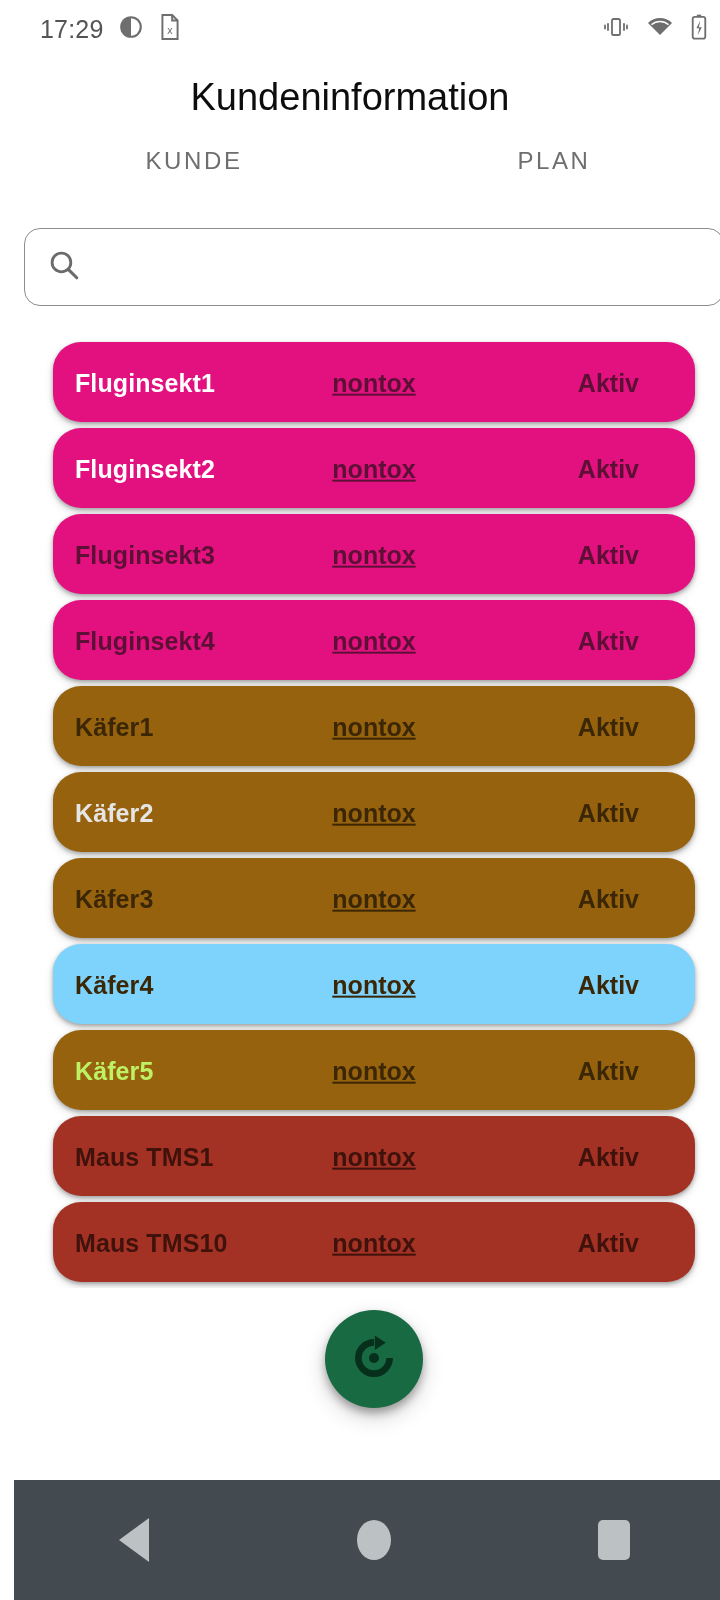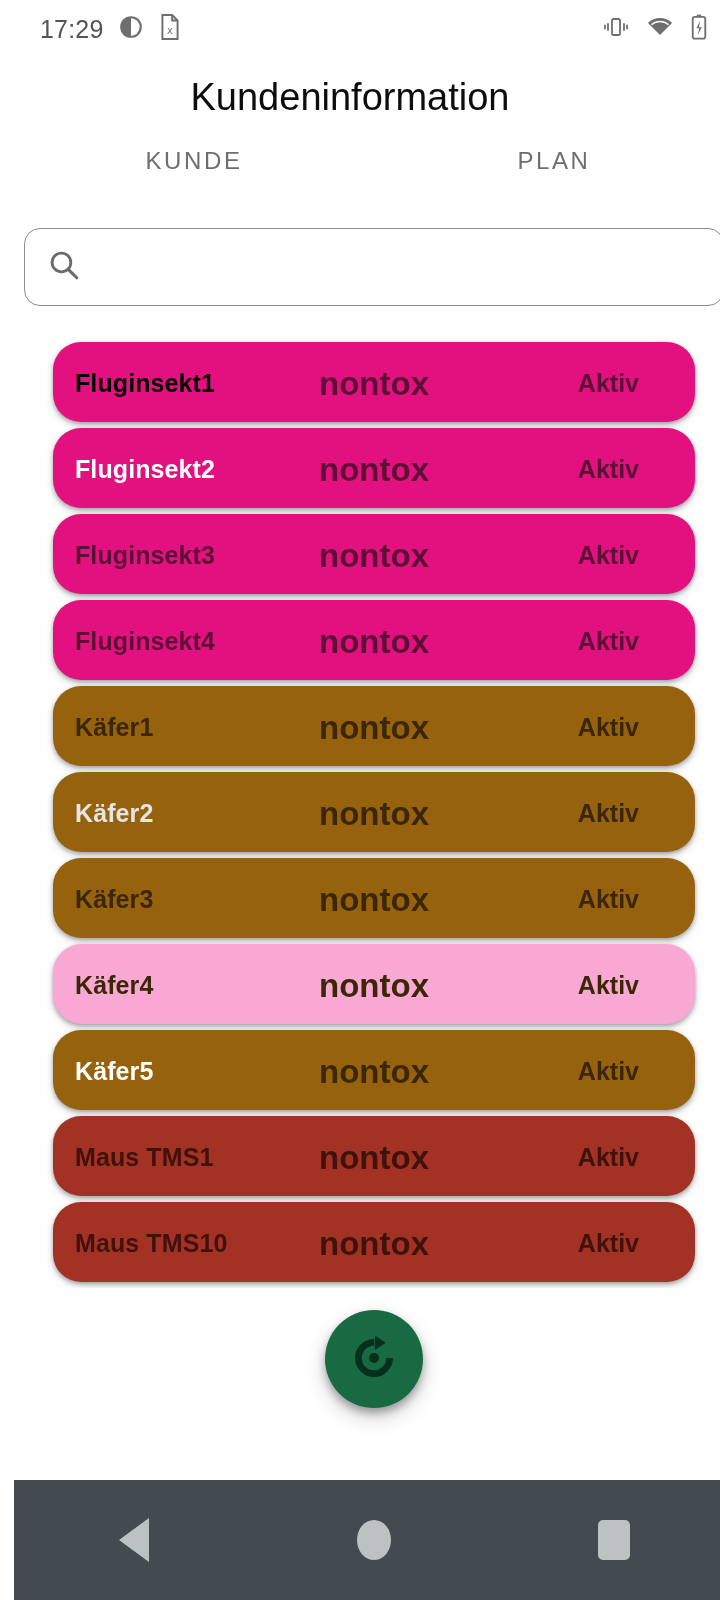--- a/index.html
+++ b/index.html
@@ -73,21 +73,21 @@
     display:flex; align-items:center;
     box-shadow:0 2px 4px rgba(0,0,0,.30), 0 4px 10px rgba(0,0,0,.13);
     cursor:pointer;
   }
   .c-name{
     position:absolute; left:22px; top:50%; transform:translateY(-46%);
     font-size:25px; font-weight:700; letter-spacing:.1px;
   }
   .c-tox{
     position:absolute; left:50%; top:50%; transform:translate(-50%,-46%);
-    font-size:33px; font-weight:700;
+    font-size:25px; font-weight:700;text-decoration:underline;
   }
   .c-state{
     position:absolute; right:56px; top:50%; transform:translateY(-46%);
     font-size:25px; font-weight:700;text-align:center;
   }
 
   
   .fab{
     position:absolute; left:50%; transform:translateX(-50%);
     top:1310px; width:98px; height:98px; border-radius:50%;
@@ -178,21 +178,21 @@
           <path d="M15.2 15.2 L21 21" stroke="#6b6b6b" stroke-width="2.2" stroke-linecap="round"></path>
         </svg>
       </span>
       <input class="search-input" type="text" placeholder="" style="">
     </div>
   </div>
 
   <div class="listview">
     <div class="list-inner" id="list-inner">
         <div class="card" style="background: rgb(227, 17, 127);">
-          <span class="c-name" style="color: #000000;">Fluginsekt1</span>
+          <span class="c-name" style="color: #ffffff;">Fluginsekt1</span>
           <span class="c-tox" style="color: rgb(92, 16, 53);">nontox</span>
           <span class="c-state" style="color: rgb(92, 16, 53);">Aktiv</span>
         </div>
         <div class="card" style="background: rgb(227, 17, 127);">
           <span class="c-name" style="color: #ffffff;">Fluginsekt2</span>
           <span class="c-tox" style="color: rgb(92, 16, 53);">nontox</span>
           <span class="c-state" style="color: rgb(92, 16, 53);">Aktiv</span>
         </div>
         <div class="card" style="background: rgb(227, 17, 127);">
           <span class="c-name" style="color: rgb(92, 16, 53);">Fluginsekt3</span>
@@ -212,27 +212,27 @@
         <div class="card" style="background: rgb(150, 98, 14);">
           <span class="c-name" style="color: #e5e5e5;">Käfer2</span>
           <span class="c-tox" style="color: rgb(59, 39, 6);">nontox</span>
           <span class="c-state" style="color: rgb(59, 39, 6);">Aktiv</span>
         </div>
         <div class="card" style="background: rgb(150, 98, 14);">
           <span class="c-name" style="color: rgb(59, 39, 6);">Käfer3</span>
           <span class="c-tox" style="color: rgb(59, 39, 6);">nontox</span>
           <span class="c-state" style="color: rgb(59, 39, 6);">Aktiv</span>
         </div>
-        <div class="card" style="background: #f9a8d4; border-radius: 29px;">
+        <div class="card" style="background: #7dd3fc;">
           <span class="c-name" style="color: rgb(59, 39, 6);">Käfer4</span>
           <span class="c-tox" style="color: rgb(59, 39, 6);">nontox</span>
           <span class="c-state" style="color: rgb(59, 39, 6);">Aktiv</span>
         </div>
         <div class="card" style="background: rgb(150, 98, 14);">
-          <span class="c-name" style="color: #ffffff;">Käfer5</span>
+          <span class="c-name" style="color: #bef264;">Käfer5</span>
           <span class="c-tox" style="color: rgb(59, 39, 6);">nontox</span>
           <span class="c-state" style="color: rgb(59, 39, 6);">Aktiv</span>
         </div>
         <div class="card" style="background: rgb(163, 50, 36);">
           <span class="c-name" style="color: rgb(63, 18, 12);">Maus TMS1</span>
           <span class="c-tox" style="color: rgb(63, 18, 12);">nontox</span>
           <span class="c-state" style="color: rgb(63, 18, 12);">Aktiv</span>
         </div>
         <div class="card" style="background: rgb(163, 50, 36);">
           <span class="c-name" style="color: rgb(63, 18, 12);">Maus TMS10</span>

